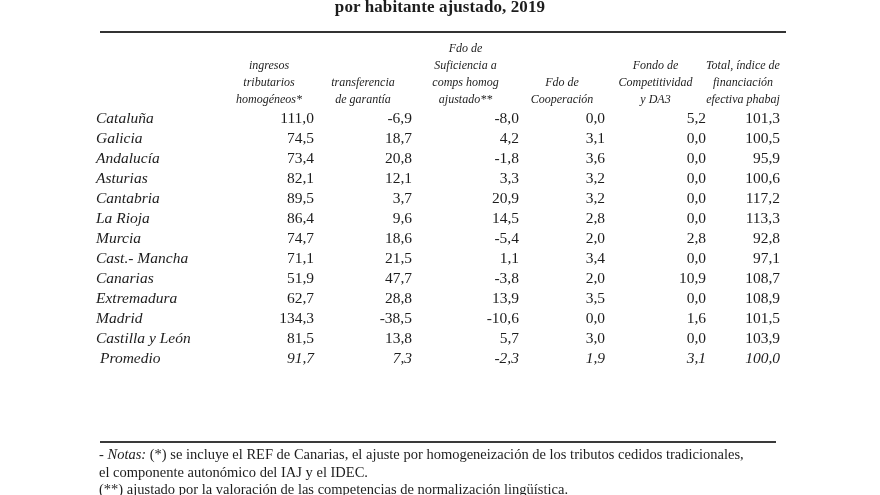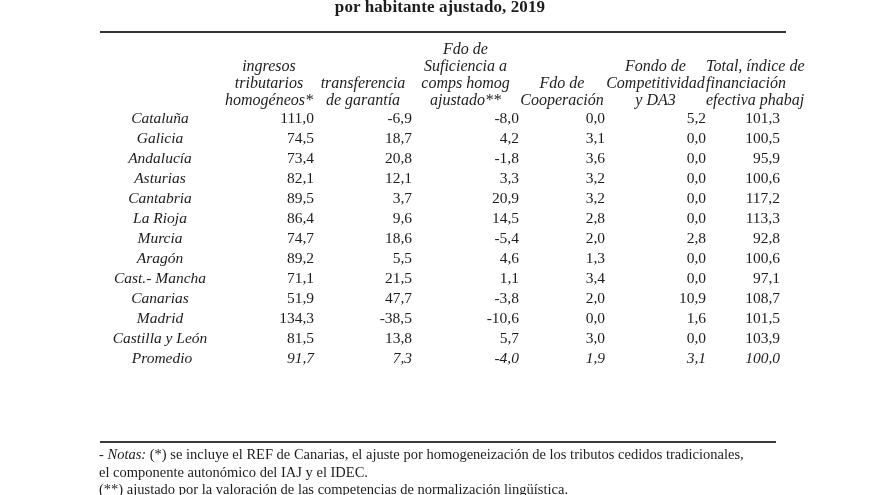--- a/index.html
+++ b/index.html
@@ -76,37 +76,37 @@
   col.c-name { width: 128px; }
   col.c-1    { width: 90px; }
   col.c-2    { width: 98px; }
   col.c-3    { width: 107px; }
   col.c-4    { width: 86px; }
   col.c-5    { width: 101px; }
   col.c-6    { width: 74px; }
 
   thead th {
     font-style: italic;
-    font-size: 16px;
+    font-size: 12px;
     line-height: 17px;
     text-align: center;
     padding-bottom: 5px;
     font-weight: normal;
   }
   thead th.h-name { text-align: left; }
   thead th .hl { display: block; white-space: nowrap; }
 
   tbody td {
     font-size: 15.5px;
     line-height: 20px;
     height: 20px;
   }
   td.name {
     font-style: italic;
-    text-align: center;
+    text-align: left;
     padding-left: 14px;
     white-space: nowrap;
     margin-left: 48px;
   }
   td.num {
     text-align: right;
     padding-right: 10px;
     font-style: normal;
   }
   tr.total td.name {
@@ -241,47 +241,47 @@
         <tr>
           <td class="name">Murcia</td>
           <td class="num">74,7</td>
           <td class="num">18,6</td>
           <td class="num">-5,4</td>
           <td class="num">2,0</td>
           <td class="num">2,8</td>
           <td class="num">92,8</td>
         </tr>
         <tr>
-          <td class="name">Aragón</td>
-          <td class="num">89,2</td>
-          <td class="num">5,5</td>
-          <td class="num">4,6</td>
-          <td class="num">1,3</td>
-          <td class="num">0,0</td>
-          <td class="num">100,6</td>
-        </tr>
-        <tr>
           <td class="name">Cast.- Mancha</td>
           <td class="num">71,1</td>
           <td class="num">21,5</td>
           <td class="num">1,1</td>
           <td class="num">3,4</td>
           <td class="num">0,0</td>
           <td class="num">97,1</td>
         </tr>
         <tr>
           <td class="name">Canarias</td>
           <td class="num">51,9</td>
           <td class="num">47,7</td>
           <td class="num">-3,8</td>
           <td class="num">2,0</td>
           <td class="num">10,9</td>
           <td class="num">108,7</td>
         </tr>
         <tr>
+          <td class="name">Extremadura</td>
+          <td class="num">62,7</td>
+          <td class="num">28,8</td>
+          <td class="num">13,9</td>
+          <td class="num">3,5</td>
+          <td class="num">0,0</td>
+          <td class="num">108,9</td>
+        </tr>
+        <tr>
           <td class="name">Madrid</td>
           <td class="num">134,3</td>
           <td class="num">-38,5</td>
           <td class="num">-10,6</td>
           <td class="num">0,0</td>
           <td class="num">1,6</td>
           <td class="num">101,5</td>
         </tr>
         <tr>
           <td class="name">Castilla y León</td>
@@ -289,21 +289,21 @@
           <td class="num">13,8</td>
           <td class="num">5,7</td>
           <td class="num">3,0</td>
           <td class="num">0,0</td>
           <td class="num">103,9</td>
         </tr>
         <tr class="total">
           <td class="name">Promedio</td>
           <td class="num">91,7</td>
           <td class="num">7,3</td>
-          <td class="num">-4,0</td>
+          <td class="num">-2,3</td>
           <td class="num">1,9</td>
           <td class="num">3,1</td>
           <td class="num">100,0</td>
         </tr>
       </tbody>
   </table>
 
   <div class="rule-bottom"></div>
 
   <div class="notes">

